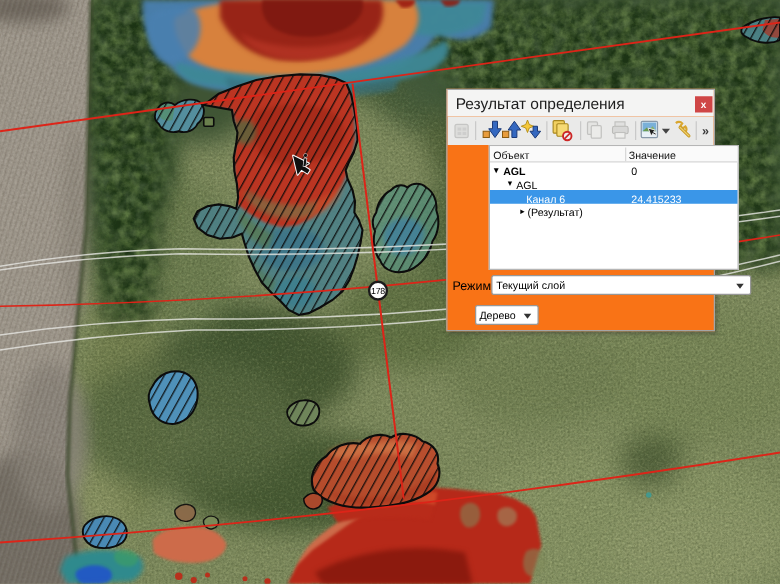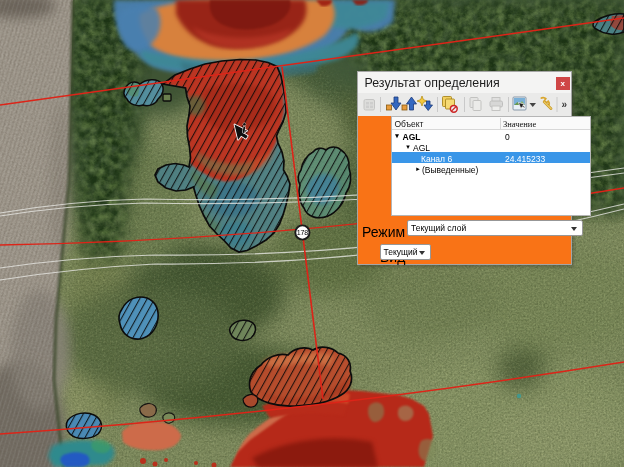--- a/index.html
+++ b/index.html
@@ -6,28 +6,28 @@
 *{box-sizing:border-box;}
 #stage{position:relative;width:624px;height:467px;overflow:hidden;font-family:"Liberation Sans",sans-serif;background:#8b9769;}
 #map{position:absolute;left:0;top:0;}
 #dlg{position:absolute;left:357px;top:71px;width:215px;height:194px;background:#f97316;border:1px solid #a5a5a5;box-shadow:1.5px 2px 3px rgba(60,60,50,0.45);}
 #title{position:absolute;left:0;top:0;right:0;height:21px;background:#f4f4f3;}
 #title span{position:absolute;left:6.5px;top:4px;font-size:12.4px;color:#1d1d1d;}
 #closeb{position:absolute;right:1.5px;top:4.5px;width:13.5px;height:13.5px;background:#cf4646;color:#fff;font-size:8px;font-weight:bold;text-align:center;line-height:13px;}
 #tree{position:absolute;left:1px;top:44px;width:200px;height:100px;background:#fff;border:1px solid #b5b5b5;font-size:8.5px;margin-left:32px;}
 #thead{position:absolute;left:0;top:0;right:0;height:13px;background:#fafafa;border-bottom:1px solid #d8d8d8;color:#111;}
 #thead .c1{position:absolute;left:2.5px;top:2px;}
-#thead .c2{position:absolute;left:111px;top:2px;font-family:Liberation Serif, serif;}
+#thead .c2{position:absolute;left:111px;top:2px;}
 #thead .vl{position:absolute;left:108px;top:1px;width:1px;height:11px;background:#d8d8d8;}
 .trow{position:absolute;left:0;right:0;height:11px;color:#000;}
 .trow span{top:1.5px;text-align:center;}
 .trow .val{position:absolute;left:113px;font-weight:normal;}
 .tw{position:absolute;}
 .exp{position:absolute;width:8px;height:8px;font-size:7px;top:1px;}
-.lbl{position:absolute;font-size:14px;color:#000;}
+.lbl{position:absolute;font-size:10px;color:#000;}
 .combo{position:absolute;background:#fff;border:1px solid #979797;border-radius:2px;font-size:8.5px;color:#000;}
 .combo .ct{position:absolute;left:3px;top:2px;}
 .arr{position:absolute;left:auto;width:0;height:0;border-left:3.5px solid transparent;border-right:3.5px solid transparent;border-top:4px solid #333;}
 </style>
 </head>
 <body>
 <div id="stage">
 <svg id="map" width="624" height="467" viewBox="0 0 624 467" xmlns="http://www.w3.org/2000/svg" style="color-interpolation-filters:sRGB">
 <defs>
 <pattern id="hat" width="6.5" height="6.5" patternUnits="userSpaceOnUse" patternTransform="rotate(-61)">
@@ -360,27 +360,27 @@
     <div class="trow" style="top:24px;">
           <span class="exp" style="left:12px;">▾</span>
           <span class="tw" style="left:21px;">AGL</span>
         </div>
     <div class="trow" style="top:35px;background:#3a96e8;color:#fff;">
           <span class="tw" style="left:29px;">Канал 6</span>
           <span class="val">24.415233</span>
         </div>
     <div class="trow" style="top:46px;">
           <span class="exp" style="left:22px;">▸</span>
-          <span class="tw" style="left:30px;">(Выведенные)</span>
+          <span class="tw" style="left:30px;">(Результат)</span>
         </div>
   </div>
   <span class="lbl" style="left:4px;top:152px;">Режим</span>
-  <div class="combo" style="left:49px;top:148px;width:176px;height:15.5px;">
+  <div class="combo" style="left:35px;top:148px;width:208px;height:15.5px;">
         <span class="ct">Текущий слой</span>
         <span class="arr" style="right:5px;top:5.5px;"></span>
       </div>
   <span class="lbl" style="left:22px;top:177px;">Вид</span>
   <div class="combo" style="left:21.5px;top:172px;width:51px;height:15.5px;">
-        <span class="ct">Текущий</span>
+        <span class="ct">Дерево</span>
         <span class="arr" style="right:5px;top:5.5px;"></span>
       </div>
 </div>
 </div>
 
 </body></html>

